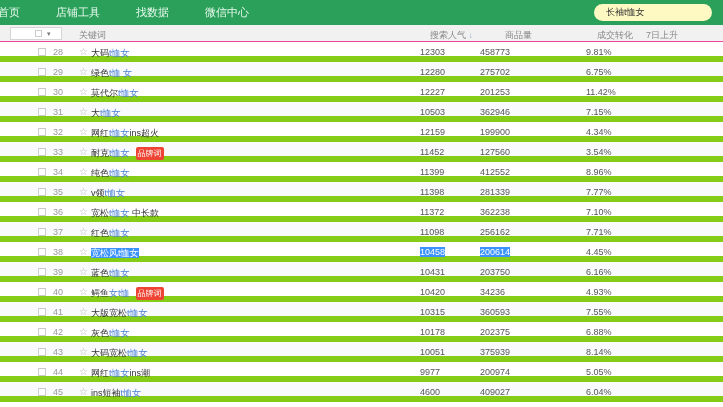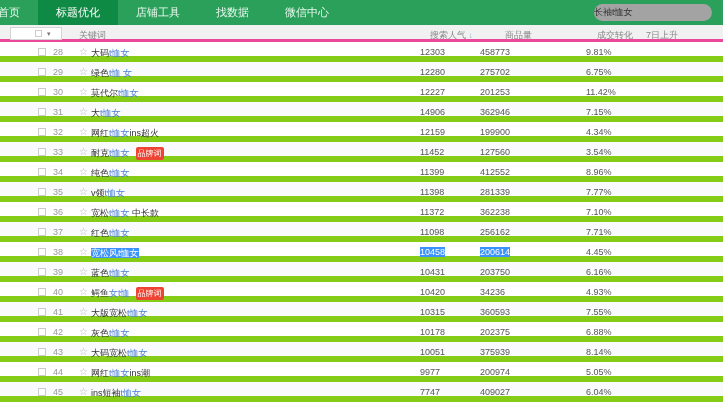--- a/index.html
+++ b/index.html
@@ -5,26 +5,26 @@
   * { margin:0; padding:0; box-sizing:border-box; }
   html,body { width:723px; height:407px; overflow:hidden;
     font-family:"Liberation Sans","DejaVu Sans",sans-serif; background:#fff; }
 
   
   .nav { height:25px; background:#2aa05a; display:flex; align-items:flex-end; }
   .nav-item { color:#eafaf0; font-size:11px; line-height:25px; padding:0 18px; cursor:pointer; white-space:nowrap; }
   .nav-item.first { padding-left:2px; margin-left:-4px; }
   .nav-item.active { background:#0f8a44; color:#fff; }
   .search-pill { margin-left:auto; margin-right:11px; align-self:center;
-    width:118px; height:17px; background:#a3a3a3; border-radius:9px;
-    font-size:9px; color:#333; display:flex; align-items:center; }
+    width:118px; height:17px; background:#fef9c3; border-radius:9px;
+    font-size:9px; color:#333; display:flex; align-items:center; padding-left:12px; }
 
   
   .filter-row { position:relative; height:17px; background:#f1f1f1;
-    border-bottom:3px solid #ec4899; font-size:9px; color:#888; }
+    border-bottom:1px solid #ec4899; font-size:9px; color:#888; }
   .dropdown { position:absolute; left:10px; top:2px; width:52px; height:13px;
     background:#fff; border:1px solid #d5d5d5; display:flex; align-items:center; }
   .dd-check { width:7px; height:7px; border:1px solid #ccc; background:#fff; margin-left:24px; }
   .dd-caret { margin-left:5px; font-size:7px; color:#777; }
   .kw-head { position:absolute; left:79px; top:4px; }
   .h-pop { position:absolute; left:430px; top:4px; }
   .sort-ico { color:#8aa8c8; font-size:8px; }
   .h-prod { position:absolute; left:505px; top:4px; }
   .h-conv { position:absolute; left:597px; top:4px; }
   .h-rise { position:absolute; left:646px; top:4px; }
@@ -47,21 +47,20 @@
   .prod { left:480px; width:70px; }
   .conv { left:586px; width:54px; }
   .num .selnum { background:#3c93fd; color:#fff; }
   .sliver { height:5px; background:#fff; }
 </style>
 </head>
 <body>
 
 <div class="nav">
   <div class="nav-item first">首页</div>
-  <div class="nav-item active">标题优化</div>
   <div class="nav-item">店铺工具</div>
   <div class="nav-item">找数据</div>
   <div class="nav-item">微信中心</div>
   <div class="search-pill">长袖t恤女</div>
 </div>
 
 <div class="filter-row">
   <div class="dropdown">
     <span class="dd-check"></span>
     <span class="dd-caret">▾</span>
@@ -99,21 +98,21 @@
       <span class="kw"><span>莫代尔</span><span class="hl">t恤女</span></span>
       <span class="num pop"><span>12227</span></span>
       <span class="num prod"><span>201253</span></span>
       <span class="num conv"><span>11.42%</span></span>
     </div>
     <div class="row alt">
       <span class="row-check"></span>
       <span class="rank">31</span>
       <span class="star">☆</span>
       <span class="kw"><span>大</span><span class="hl">t恤女</span></span>
-      <span class="num pop"><span>14906</span></span>
+      <span class="num pop"><span>10503</span></span>
       <span class="num prod"><span>362946</span></span>
       <span class="num conv"><span>7.15%</span></span>
     </div>
     <div class="row">
       <span class="row-check"></span>
       <span class="rank">32</span>
       <span class="star">☆</span>
       <span class="kw"><span>网红</span><span class="hl">t恤女</span><span>ins超火</span></span>
       <span class="num pop"><span>12159</span></span>
       <span class="num prod"><span>199900</span></span>
@@ -225,18 +224,18 @@
       <span class="kw"><span>网红</span><span class="hl">t恤女</span><span>ins潮</span></span>
       <span class="num pop"><span>9977</span></span>
       <span class="num prod"><span>200974</span></span>
       <span class="num conv"><span>5.05%</span></span>
     </div>
     <div class="row alt">
       <span class="row-check"></span>
       <span class="rank">45</span>
       <span class="star">☆</span>
       <span class="kw"><span>ins短袖</span><span class="hl">t恤女</span></span>
-      <span class="num pop"><span>7747</span></span>
+      <span class="num pop"><span>4600</span></span>
       <span class="num prod"><span>409027</span></span>
       <span class="num conv"><span>6.04%</span></span>
     </div>
   </div>
 <div class="sliver"></div>
 
 </body></html>

